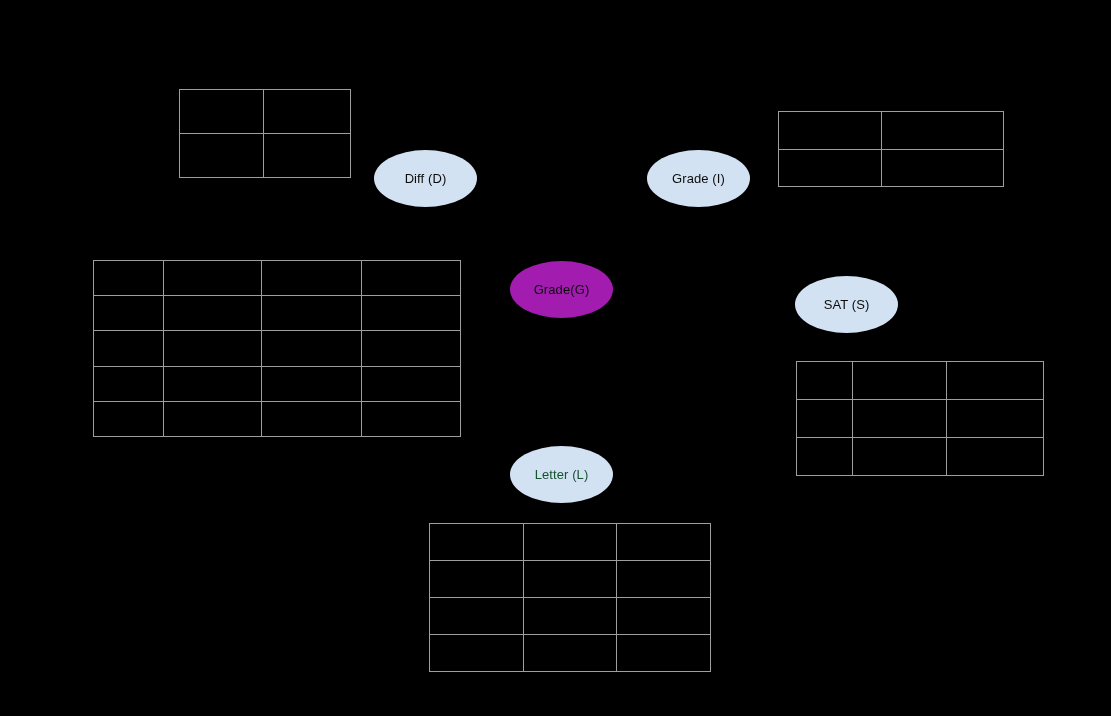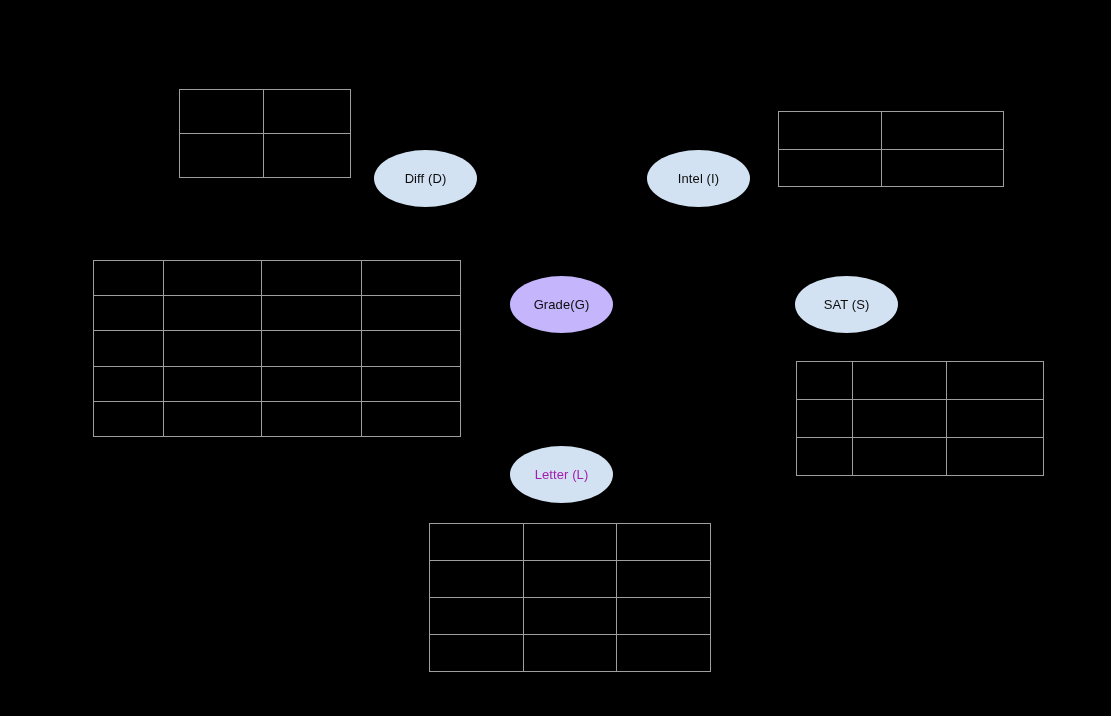--- a/index.html
+++ b/index.html
@@ -54,29 +54,29 @@
 </style>
 </head>
 <body>
 
 <div id="canvas">
   <div id="nodes-layer">
       <div class="node" style="left: 374px; top: 150px; width: 103px; height: 57px; background: rgb(210, 226, 242); color: rgb(12, 12, 12);">
         <span>Diff (D)</span>
       </div>
       <div class="node" style="left: 647px; top: 150px; width: 103px; height: 57px; background: rgb(210, 226, 242); color: rgb(12, 12, 12);">
-        <span>Intel (I)</span>
-      </div>
-      <div class="node" style="left: 510px; top: 276px; width: 103px; height: 57px; background: #c4b5fd; color: rgb(12, 12, 12);">
+        <span>Grade (I)</span>
+      </div>
+      <div class="node" style="left: 510px; top: 261px; width: 103px; height: 57px; background: #a21caf; color: rgb(12, 12, 12);">
         <span>Grade(G)</span>
       </div>
       <div class="node" style="left: 795px; top: 276px; width: 103px; height: 57px; background: rgb(210, 226, 242); color: rgb(12, 12, 12);">
         <span>SAT (S)</span>
       </div>
-      <div class="node" style="left: 510px; top: 446px; width: 103px; height: 57px; background: rgb(210, 226, 242); color: #a21caf;">
+      <div class="node" style="left: 510px; top: 446px; width: 103px; height: 57px; background: rgb(210, 226, 242); color: #14532d;">
         <span>Letter (L)</span>
       </div>
     </div>
   <div id="tables-layer">
       <table class="cpt" style="left: 179px; top: 89px; width: 171px; height: 88px;">
         <colgroup>
           <col style="width: 84px;">
           <col style="width: 87px;">
         </colgroup>
         <tbody>

